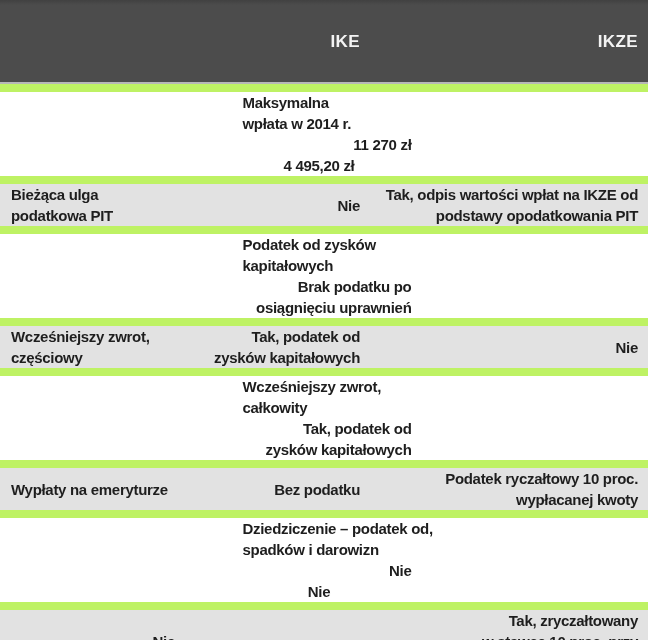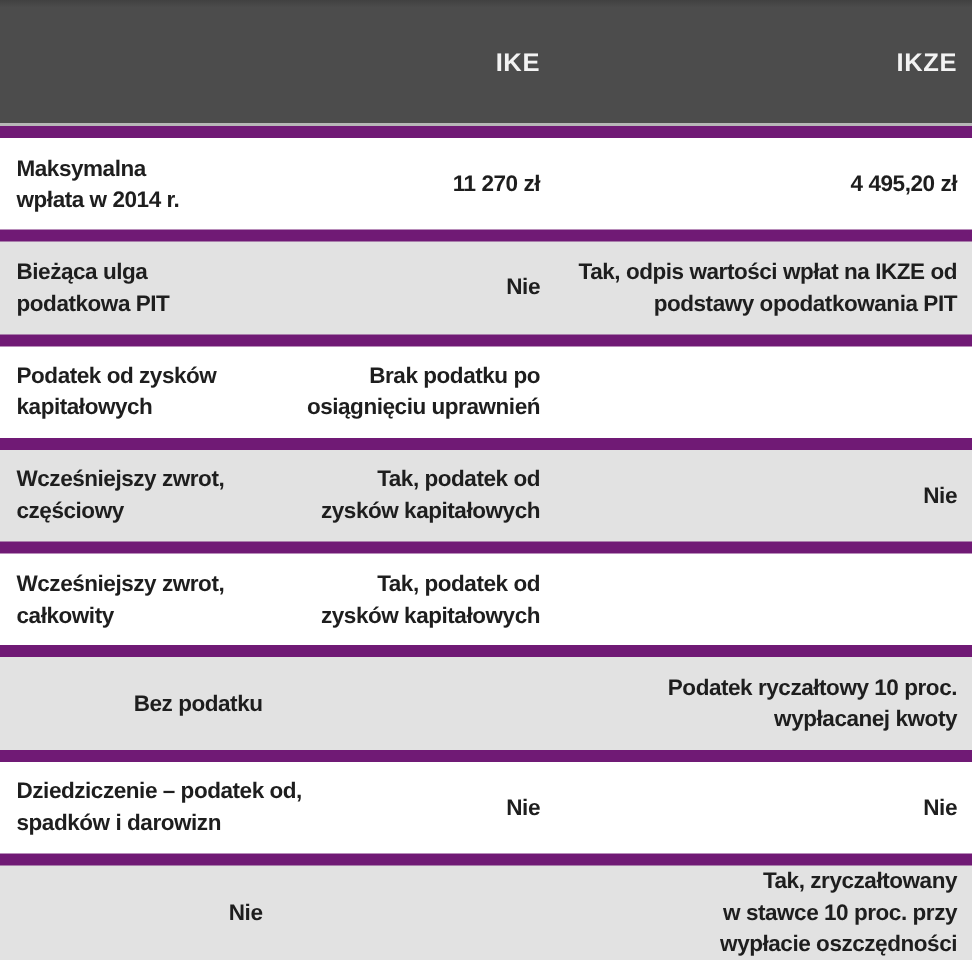--- a/index.html
+++ b/index.html
@@ -6,30 +6,30 @@
   html, body {
     width: 648px;
     background: #ffffff;
     font-family: "Liberation Sans", sans-serif;
   }
   .table {
     width: 648px;
     height: 640px;
     display: flex;
     flex-direction: column;
-    background: #701a75;
+    background: #bef264;
     gap: 8px;
   }
   .row {
     display: flex;
     align-items: center;
     flex: 1;
   }
   .row.alt { background: #e2e2e2; }
-  .row.plain { background: #ffffff; }
+  .row.plain { background: #ffffff; flex-direction: column; }
   .header {
     flex: none;
     height: 84px;
     background: linear-gradient(#414141, #4c4c4c 5px, #4c4c4c);
     border-bottom: 2px solid #b7b7b7;
   }
   .cell {
     white-space: pre;
     font-weight: bold;
     font-size: 15px;
@@ -88,20 +88,21 @@
   </div>
 
   <div class="row plain">
     <div class="cell c1">Wcześniejszy zwrot,
 całkowity</div>
     <div class="cell c2">Tak, podatek od
 zysków kapitałowych</div>
   </div>
 
   <div class="row alt">
+    <div class="cell c1">Wypłaty na emeryturze</div>
     <div class="cell c2">Bez podatku</div>
     <div class="cell c3">Podatek ryczałtowy 10 proc.
 wypłacanej kwoty</div>
   </div>
 
   <div class="row plain">
     <div class="cell c1">Dziedziczenie – podatek od,
 spadków i darowizn</div>
     <div class="cell c2">Nie</div>
     <div class="cell c3">Nie</div>

